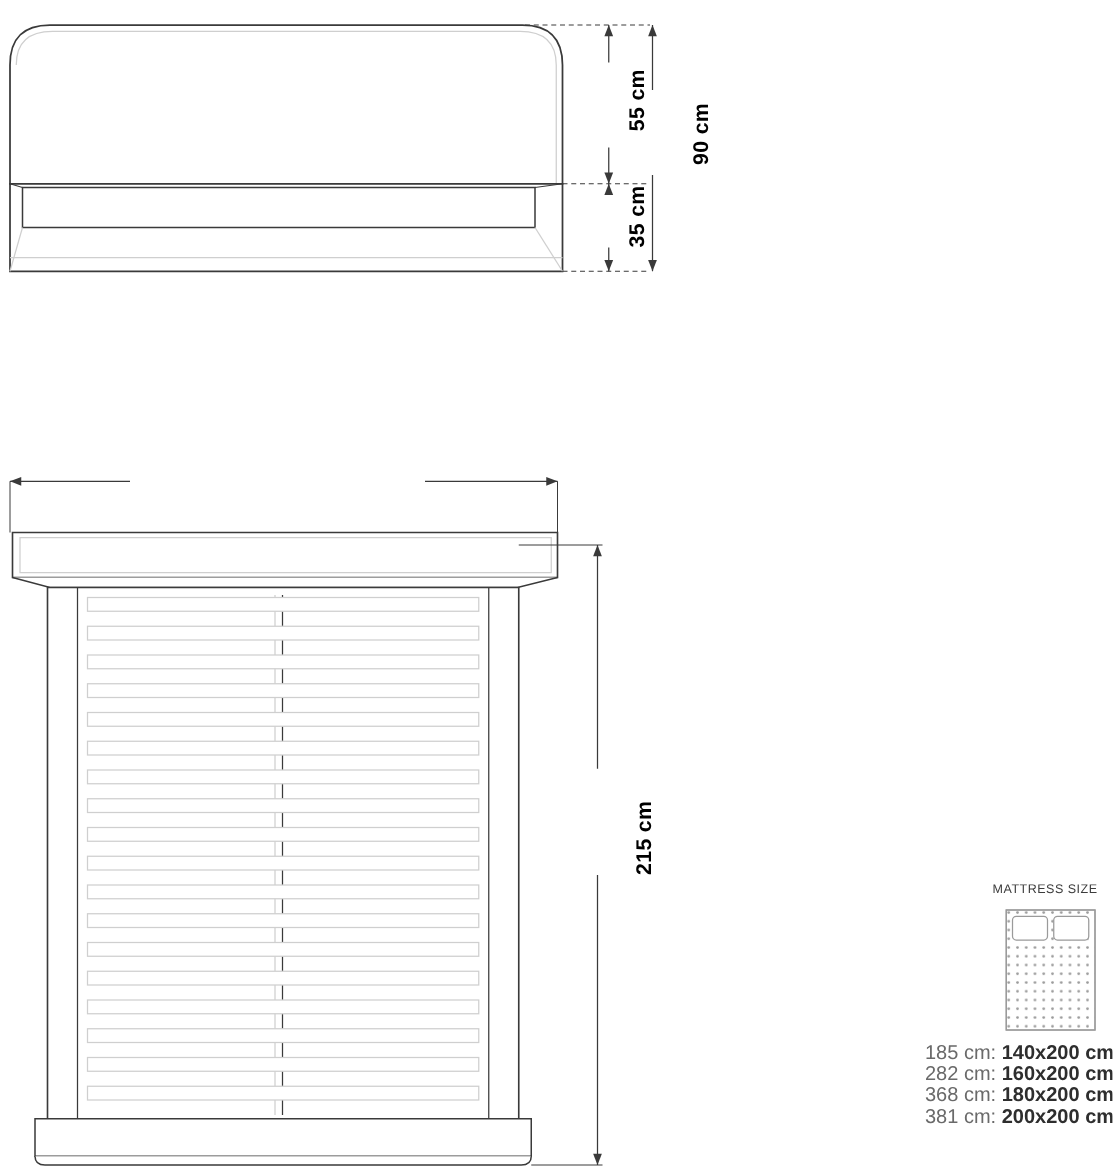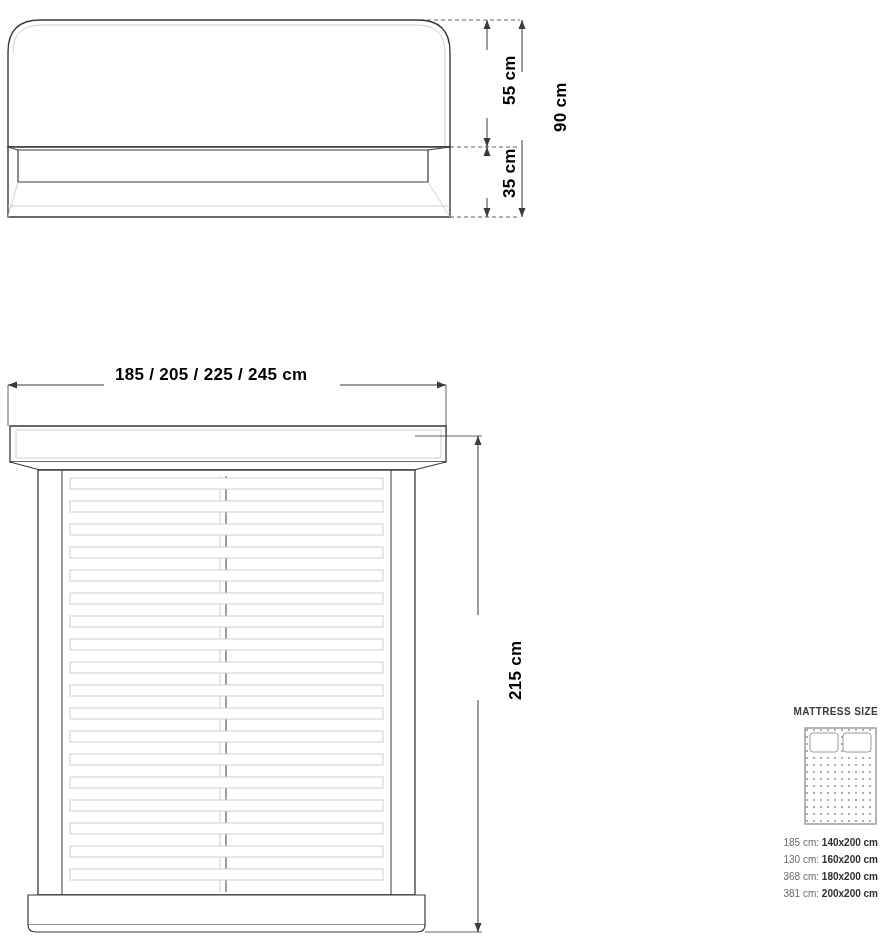--- a/index.html
+++ b/index.html
@@ -41,40 +41,40 @@
   }
   .legend {
     position: absolute;
     left: 740px;
     top: 706px;
     width: 140px;
     text-align: right;
   }
   .legend-title {
     font-size: 10px;
-    font-weight: 700;
+    font-weight: 400;
     letter-spacing: 0.4px;
     color: #3c3c3c;
     margin-bottom: 5px;
     text-align: right;
     padding-right: 2px;
   }
   .legend-figure {
     position: relative;
     width: 92px;
     height: 100px;
     margin-left: auto;
     margin-right: 2px;
   }
   .legend-list {
     margin-top: 12px;
     padding-right: 2px;
   }
   .legend-row {
-    font-size: 10px;
+    font-size: 16px;
     color: #4b4b4b;
     line-height: 17px;
     text-align: right;
     white-space: nowrap;
   }
   .legend-row .k { color: #6a6a6a; }
   .legend-row .v { font-weight: 700; color: #2e2e2e; }
 </style>
 </head>
 <body>
@@ -199,34 +199,33 @@
       <rect x="843" y="733" width="28" height="19" rx="3" fill="#ffffff" stroke="#9a9a9a" stroke-width="1"></rect>
     </g>
   </svg>
 
   <div class="lbl vert" style="left:500px; top:105px;">55 cm</div>
 
   <div class="lbl vert" style="left:500px; top:198px;">35 cm</div>
 
   <div class="lbl vert" style="left:551px; top:132px;">90 cm</div>
 
-  <div class="lbl" style="left:115px; top:365px;">185 / 205 / 225 / 245 cm</div>
 
   <div class="lbl vert" style="left:506px; top:700px;">215 cm</div>
 
   <div class="legend">
     <div class="legend-title">MATTRESS SIZE</div>
     <div class="legend-figure"></div>
     <div class="legend-list">
       <div class="legend-row">
         <span class="k">185 cm:</span>
         <span class="v">140x200 cm</span>
       </div>
       <div class="legend-row">
-        <span class="k">130 cm:</span>
+        <span class="k">282 cm:</span>
         <span class="v">160x200 cm</span>
       </div>
       <div class="legend-row">
         <span class="k">368 cm:</span>
         <span class="v">180x200 cm</span>
       </div>
       <div class="legend-row">
         <span class="k">381 cm:</span>
         <span class="v">200x200 cm</span>
       </div>

